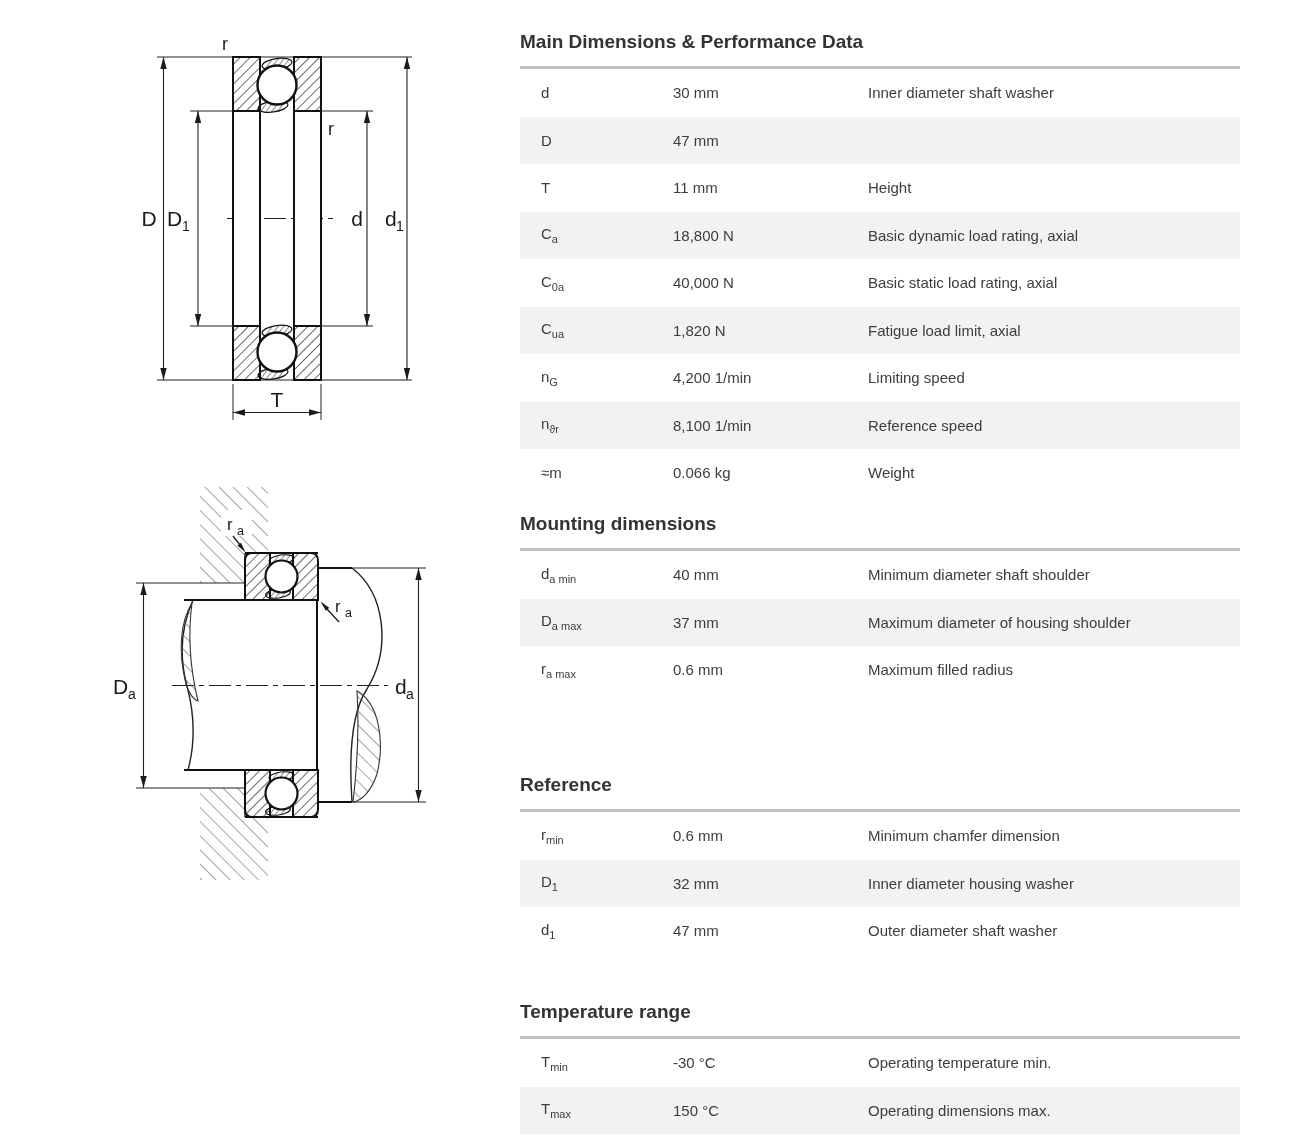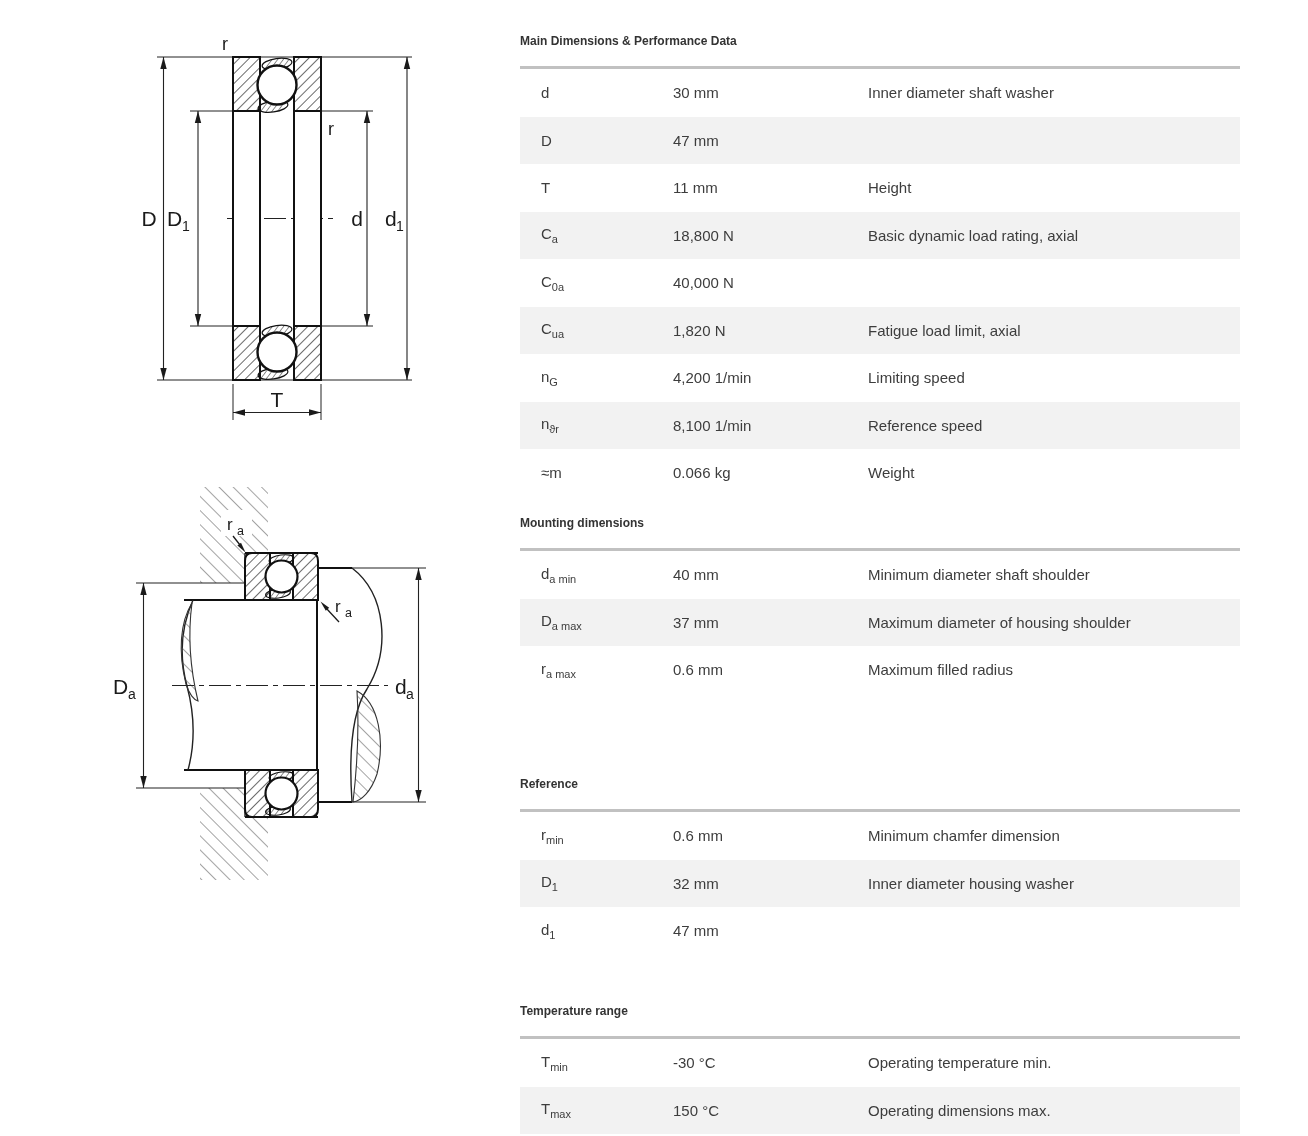--- a/index.html
+++ b/index.html
@@ -1,21 +1,21 @@
 <!DOCTYPE html>
 <html><head>
 <meta charset="utf-8">
 <style>
   html,body{margin:0;padding:0;background:#ffffff;}
   .page{position:relative;width:1308px;height:1136px;background:#fff;overflow:hidden;
         font-family:"Liberation Sans",sans-serif;}
   svg text{font-family:"Liberation Sans",sans-serif;fill:#1a1a1a;}
   .draw{position:absolute;left:0;top:0;}
   .section{position:absolute;left:520px;width:720px;}
-  .sec-title{margin:0 0 13px 0;font-size:12px;line-height:23px;font-weight:700;color:#333;}
+  .sec-title{margin:0 0 13px 0;font-size:19px;line-height:23px;font-weight:700;color:#333;}
   .tbl{border-top:3px solid #c1c1c1;}
   .trow{display:grid;grid-template-columns:132px 195px 1fr;align-items:center;
         height:47.5px;padding-left:21px;box-sizing:border-box;
         font-size:15px;color:#3d3d3d;}
   .trow.alt{background:#f2f2f2;}
   .c-sym sub{font-size:11px;line-height:1;}
   .c-val,.c-desc{white-space:nowrap;}
 </style>
 </head>
 <body>
@@ -199,20 +199,21 @@
           <span class="c-desc">Height</span>
         </div>
         <div class="trow alt">
           <span class="c-sym">C<sub>a</sub></span>
           <span class="c-val">18,800 N</span>
           <span class="c-desc">Basic dynamic load rating, axial</span>
         </div>
         <div class="trow">
           <span class="c-sym">C<sub>0a</sub></span>
           <span class="c-val">40,000 N</span>
+          <span class="c-desc">Basic static load rating, axial</span>
         </div>
         <div class="trow alt">
           <span class="c-sym">C<sub>ua</sub></span>
           <span class="c-val">1,820 N</span>
           <span class="c-desc">Fatigue load limit, axial</span>
         </div>
         <div class="trow">
           <span class="c-sym">n<sub>G</sub></span>
           <span class="c-val">4,200 1/min</span>
           <span class="c-desc">Limiting speed</span>
@@ -260,20 +261,21 @@
           <span class="c-desc">Minimum chamfer dimension</span>
         </div>
         <div class="trow alt">
           <span class="c-sym">D<sub>1</sub></span>
           <span class="c-val">32 mm</span>
           <span class="c-desc">Inner diameter housing washer</span>
         </div>
         <div class="trow">
           <span class="c-sym">d<sub>1</sub></span>
           <span class="c-val">47 mm</span>
+          <span class="c-desc">Outer diameter shaft washer</span>
         </div>
       </div>
   </div>
 
   <div class="section" style="top:1000px">
     <h3 class="sec-title">Temperature range</h3>
     <div class="tbl">
         <div class="trow">
           <span class="c-sym">T<sub>min</sub></span>
           <span class="c-val">-30 °C</span>

